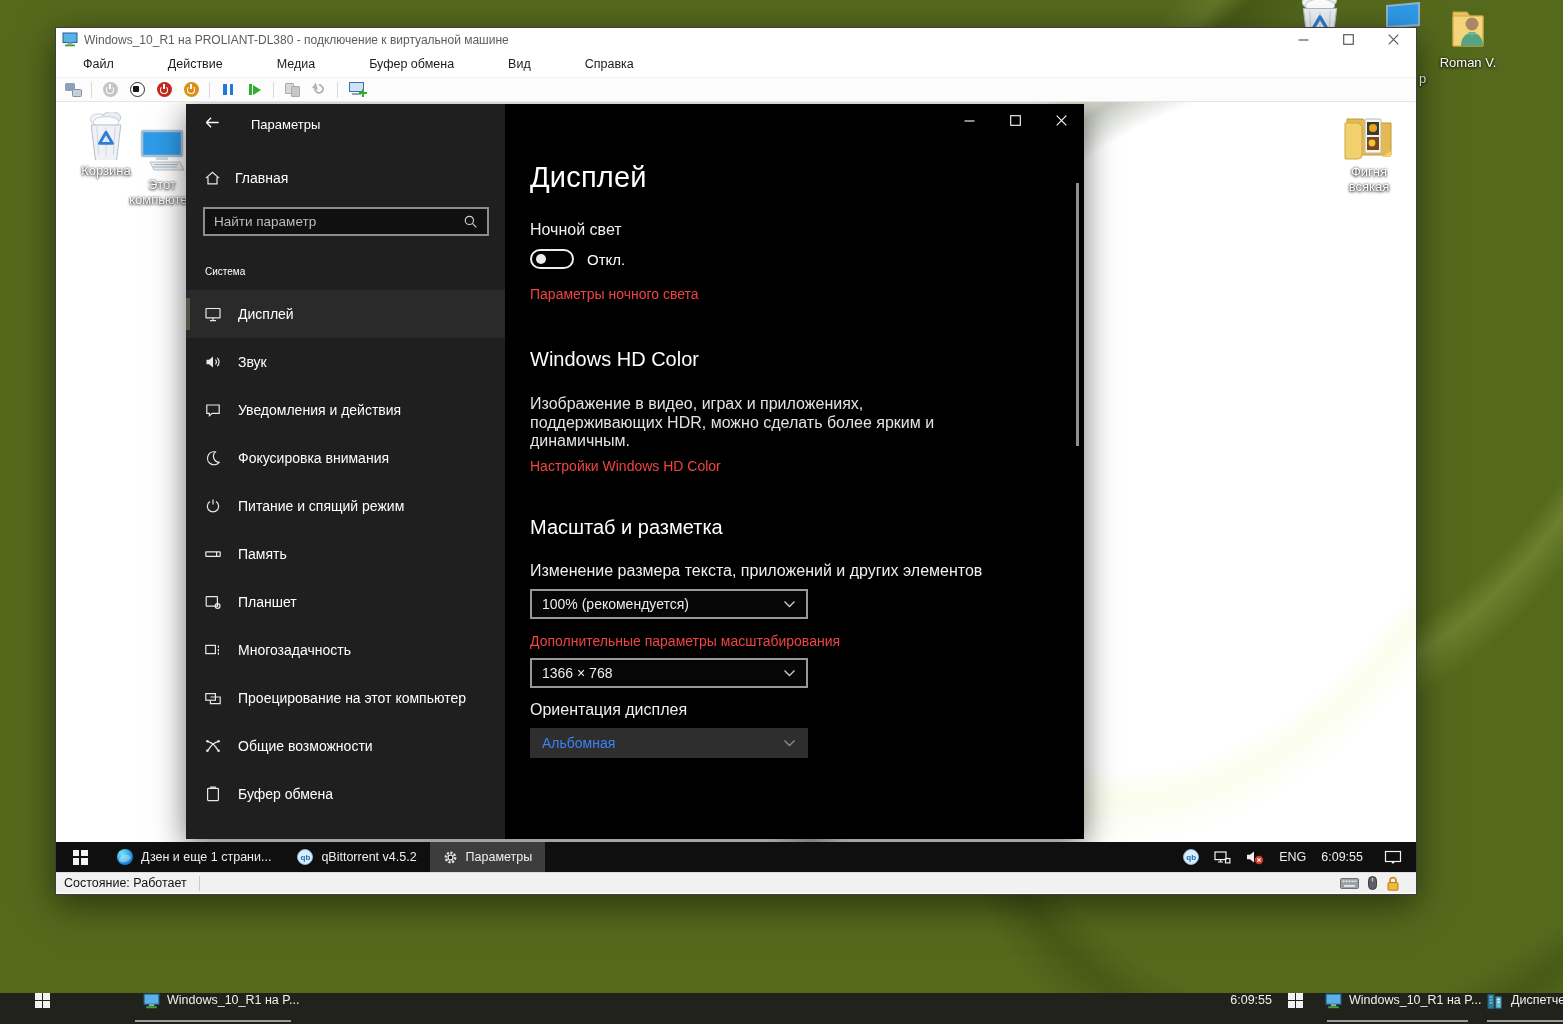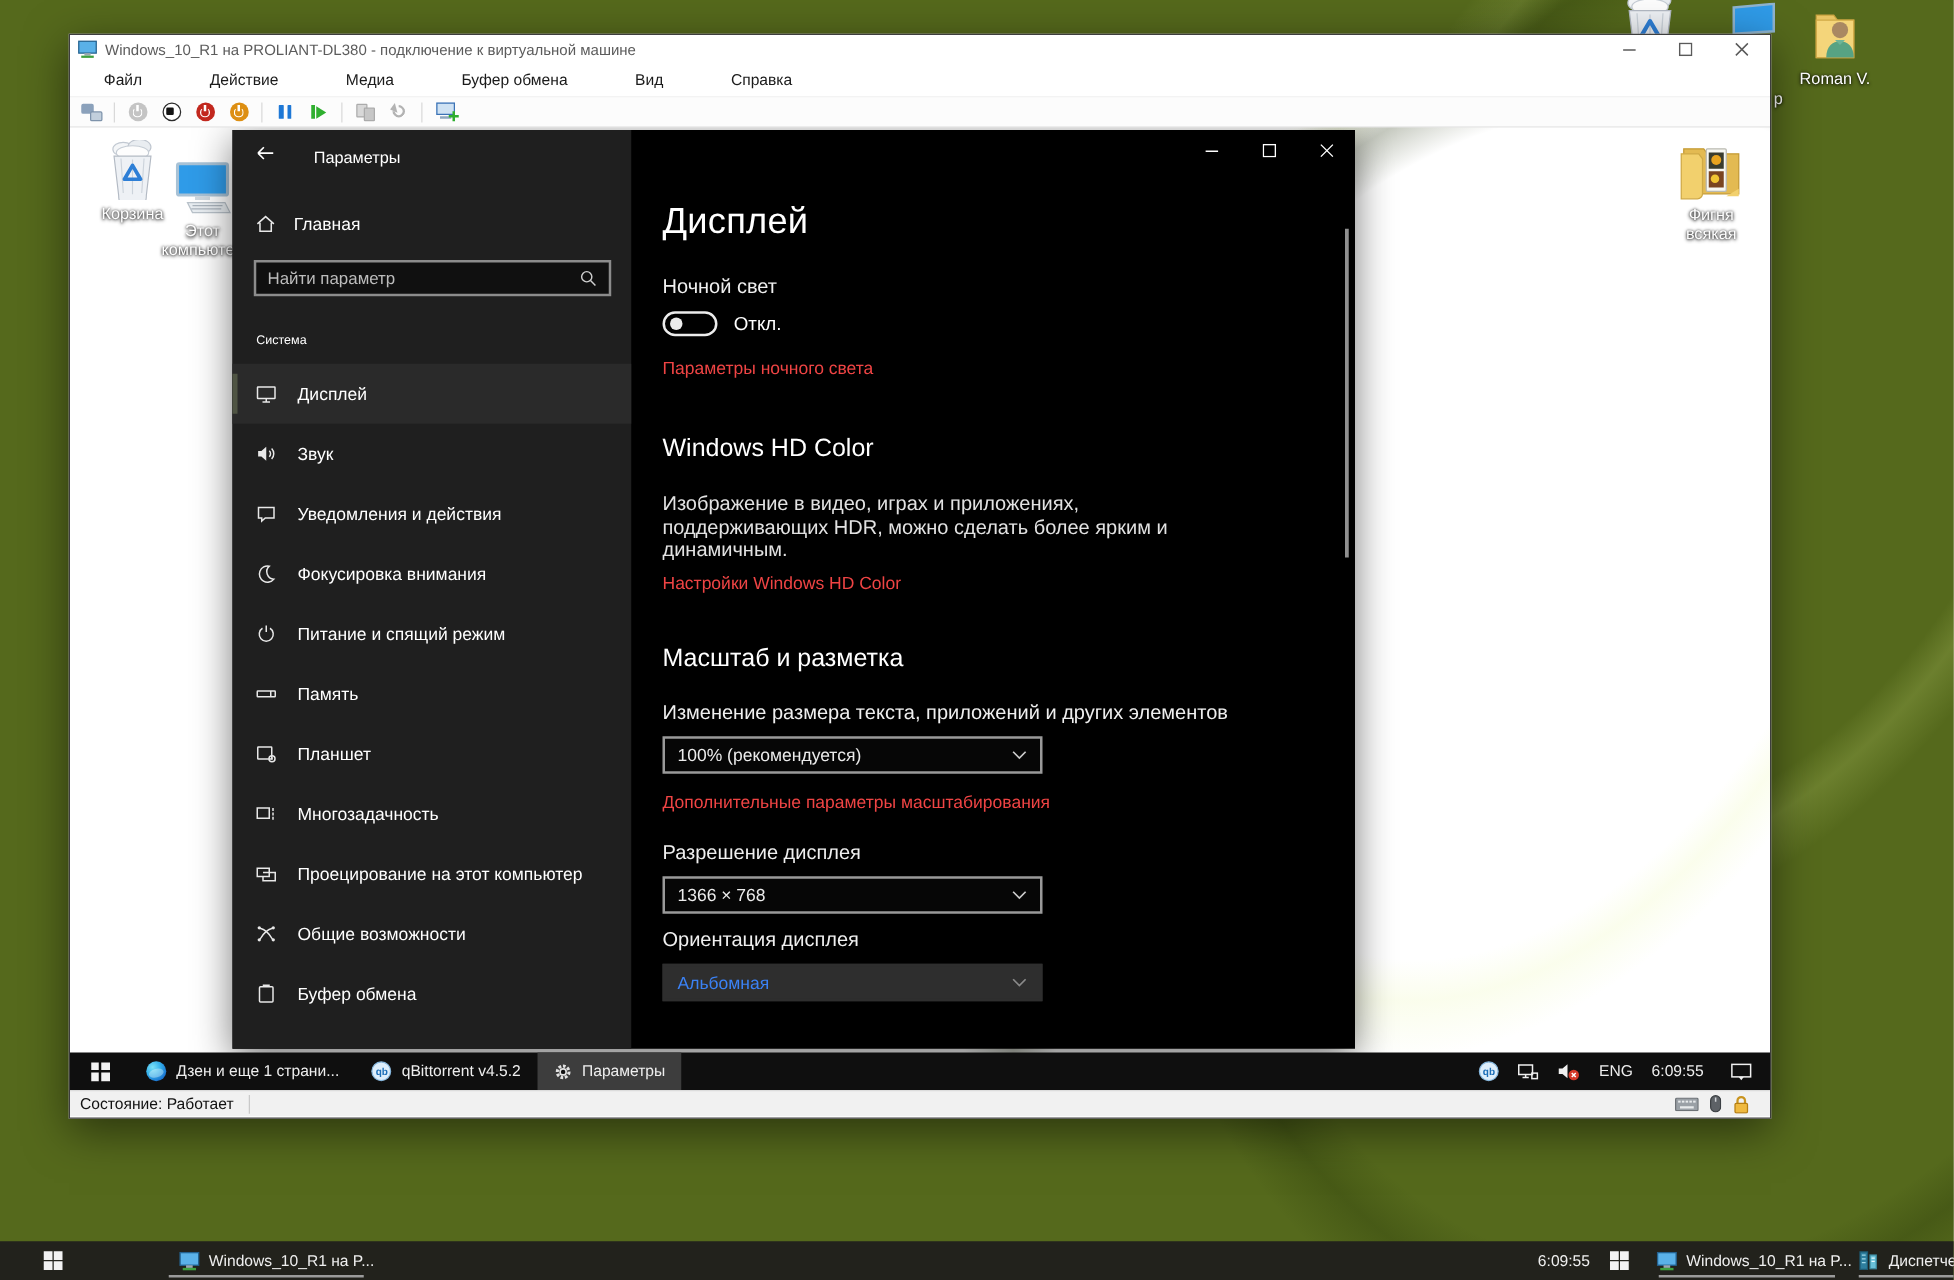--- a/index.html
+++ b/index.html
@@ -99,27 +99,27 @@
   .nav-item.sel::before{content:"";position:absolute;left:0;top:8px;width:4px;height:32px;background:#4f5443}
   .sw-main{flex:1;padding:57px 0 0 25px;position:relative}
   .sw-main h1{font-size:29px;font-weight:300;letter-spacing:.2px}
   .sw-main h2{font-size:20px;font-weight:400}
   .lbl{font-size:16px;color:#efefef}
   .dim-link{font-size:14px;color:#ef4444}
   .toggle-row{display:flex;align-items:center;gap:13px;margin-top:10px}
   .toggle{width:44px;height:20px;border:2px solid #ececec;border-radius:10px;position:relative}
   .toggle .knob{position:absolute;left:4px;top:3px;width:10px;height:10px;border-radius:50%;background:#ececec}
   .toggle-state{font-size:15px}
-  .ddl{width:304px;height:30px;border:2px solid #999;background:#060606;display:flex;align-items:center;justify-content:space-between;padding:0 10px;font-size:14px;color:#ececec;margin-top:9px}
+  .ddl{width:278px;height:30px;border:2px solid #999;background:#060606;display:flex;align-items:center;justify-content:space-between;padding:0 10px;font-size:14px;color:#ececec;margin-top:9px}
   .ddl.disabled{border-color:#2e2e2e;background:#2e2e2e;color:#3b82f6}
   .sw-scroll{position:absolute;right:5px;top:79px;width:3px;height:263px;background:#909090}
 
   
   .h-taskbar{position:absolute;left:0;bottom:0;width:100%;height:31px;background:#22221c;color:#efefef;font-size:12.5px}
-  .h-item{position:absolute;top:0;height:31px;display:flex;align-items:center;gap:7px;white-space:nowrap}
+  .h-item{position:absolute;top:0;height:31px;display:flex;align-items:flex-start;gap:7px;white-space:nowrap}
   .h-underline{position:absolute;bottom:2px;height:2px;background:#9b9b9b}
 
   .qbicon{width:16px;height:16px;border-radius:50%;background:#ddeefb;border:1px solid #85b6dd;display:flex;align-items:center;justify-content:center;font-size:8px;font-weight:bold;color:#1d6fb8}
   .edgeicon{width:16px;height:16px;border-radius:50%;background:radial-gradient(circle at 32% 30%,#7be2f7 0%,#35b1ea 40%,#1a73d0 75%,#1257b0 100%);position:relative;overflow:hidden}
   .edgeicon::after{content:"";position:absolute;left:2px;top:6px;width:12px;height:7px;border-radius:50%;background:rgba(255,255,255,.35);transform:rotate(-14deg)}
 </style>
 </head>
 <body>
 
 <div class="wallpaper" style="position:absolute;inset:0">
@@ -468,21 +468,20 @@
         <h2 style="margin-top:42px">Масштаб и разметка</h2>
         <div class="lbl" style="margin-top:23px">Изменение размера текста, приложений и других элементов</div>
         <div class="ddl">
           <span>100% (рекомендуется)</span>
           <svg width="13" height="8" viewBox="0 0 12 8">
               <path d="M1 1.4 6 6.4 11 1.4" fill="none" stroke="#c9c9c9" stroke-width="1.4"></path>
             </svg>
         </div>
         <div class="dim-link" style="margin-top:14px">Дополнительные параметры масштабирования</div>
 
-        <div class="lbl" style="margin-top:25px">Разрешение дисплея</div>
         <div class="ddl">
           <span>1366 × 768</span>
           <svg width="13" height="8" viewBox="0 0 12 8">
               <path d="M1 1.4 6 6.4 11 1.4" fill="none" stroke="#c9c9c9" stroke-width="1.4"></path>
             </svg>
         </div>
 
         <div class="lbl" style="margin-top:13px">Ориентация дисплея</div>
         <div class="ddl disabled">
           <span>Альбомная</span>

